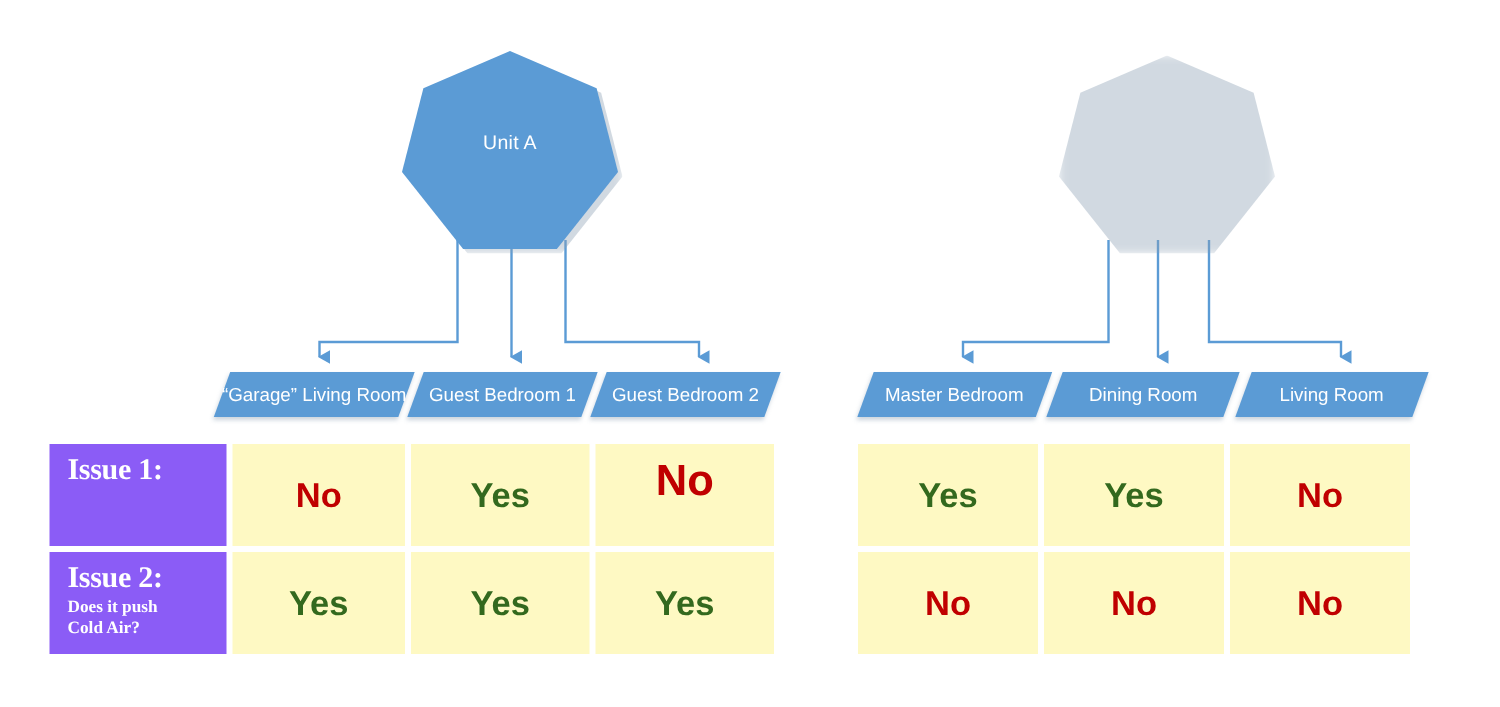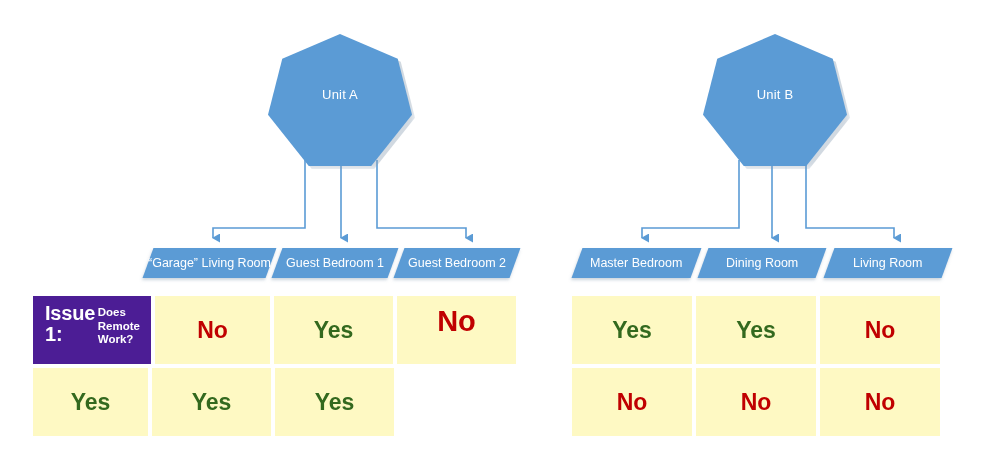--- a/index.html
+++ b/index.html
@@ -82,27 +82,29 @@
     display: flex;
     flex-direction: column;
     gap: 4px;
   }
   .matrix-row {
     display: flex;
     gap: 4px;
     height: 68px;
   }
   .row-header {
-    background: #4c1d95;
+    background: #8b5cf6;
     color: #ffffff;
     width: 118px;
     box-sizing: border-box;
     padding: 7px 0 0 12px;
     display: flex;
+    flex-direction: column;
     justify-content: flex-start;
+    font-family: Liberation Serif, serif;
   }
   .row-header-title {
     font-size: 20px;
     font-weight: bold;
     line-height: 1.05;
     letter-spacing: -0.2px;
   }
   .row-header-sub {
     font-size: 11.5px;
     font-weight: bold;
@@ -154,23 +156,20 @@
       <path d="M 806 160 L 806 228 L 894 228 L 894 238" marker-end="url(#arrowhead)"></path>
     </g>
   </svg>
 
   <div class="heptagon-shadow" style="left:271px; top:37px; width:144px; height:132px;"></div>
   <div class="heptagon" style="left:268px; top:34px; width:144px; height:132px;">
     <span class="heptagon-label">Unit A</span>
   </div>
 
   <div class="heptagon-shadow" style="left:706px; top:37px; width:144px; height:132px;"></div>
-  <div class="heptagon" style="left:703px; top:34px; width:144px; height:132px;">
-    <span class="heptagon-label">Unit B</span>
-  </div>
 
   <div class="room" style="left:148px; top:248px; width:123px;">
     <span class="room-label">“Garage” Living Room</span>
   </div>
   <div class="room" style="left:277px; top:248px; width:116px;">
     <span class="room-label">Guest Bedroom 1</span>
   </div>
   <div class="room" style="left:399px; top:248px; width:116px;">
     <span class="room-label">Guest Bedroom 2</span>
   </div>
@@ -183,43 +182,46 @@
   </div>
   <div class="room" style="left:829px; top:248px; width:118px;">
     <span class="room-label">Living Room</span>
   </div>
 
   <div class="matrix" style="left:33px; top:296px;">
 
     <div class="matrix-row">
       <div class="row-header">
         <span class="row-header-title">Issue 1:</span>
+      </div>
+      <div class="cell no cw-a1 fs-normal">
+        <span class="cell-text">No</span>
+      </div>
+      <div class="cell yes cw-a2 fs-normal">
+        <span class="cell-text">Yes</span>
+      </div>
+      <div class="cell no cw-a3 fs-big align-top">
+        <span class="cell-text">No</span>
+      </div>
+    </div>
+
+    <div class="matrix-row">
+      <div class="row-header">
+        <span class="row-header-title">Issue 2:</span>
         <span class="row-header-sub">
-          <span>Does Remote</span><br>
-          <span>Work?</span>
+          <span>Does it push</span><br>
+          <span>Cold Air?</span>
         </span>
       </div>
-      <div class="cell no cw-a1 fs-normal">
-        <span class="cell-text">No</span>
+      <div class="cell yes cw-a1 fs-normal">
+        <span class="cell-text">Yes</span>
       </div>
       <div class="cell yes cw-a2 fs-normal">
         <span class="cell-text">Yes</span>
       </div>
-      <div class="cell no cw-a3 fs-big align-top">
-        <span class="cell-text">No</span>
-      </div>
-    </div>
-
-    <div class="matrix-row">
-      <div class="cell yes cw-a1 fs-normal">
-        <span class="cell-text">Yes</span>
-      </div>
-      <div class="cell yes cw-a2 fs-normal">
-        <span class="cell-text">Yes</span>
-      </div>
       <div class="cell yes cw-a3 fs-normal">
         <span class="cell-text">Yes</span>
       </div>
     </div>
 
   </div>
 
   <div class="matrix" style="left:572px; top:296px;">
 
     <div class="matrix-row">

